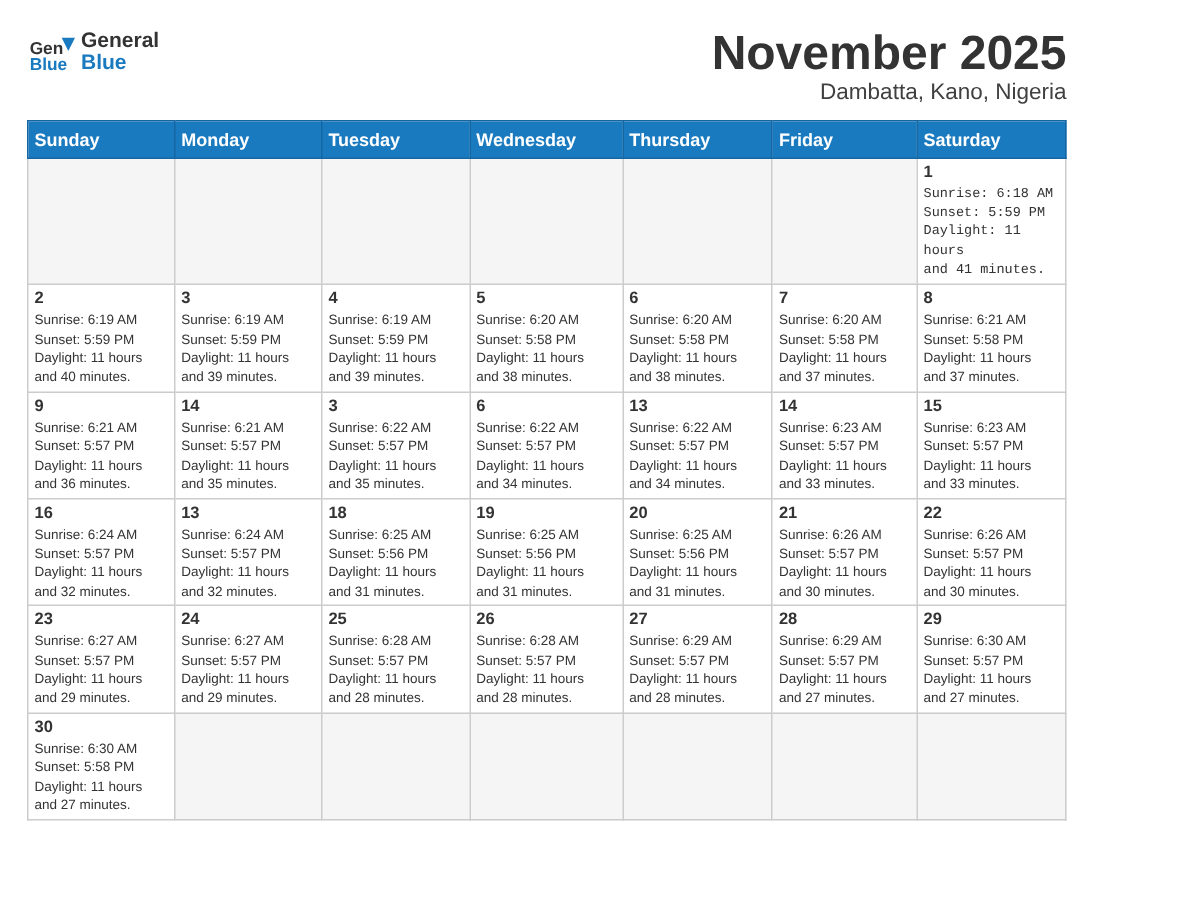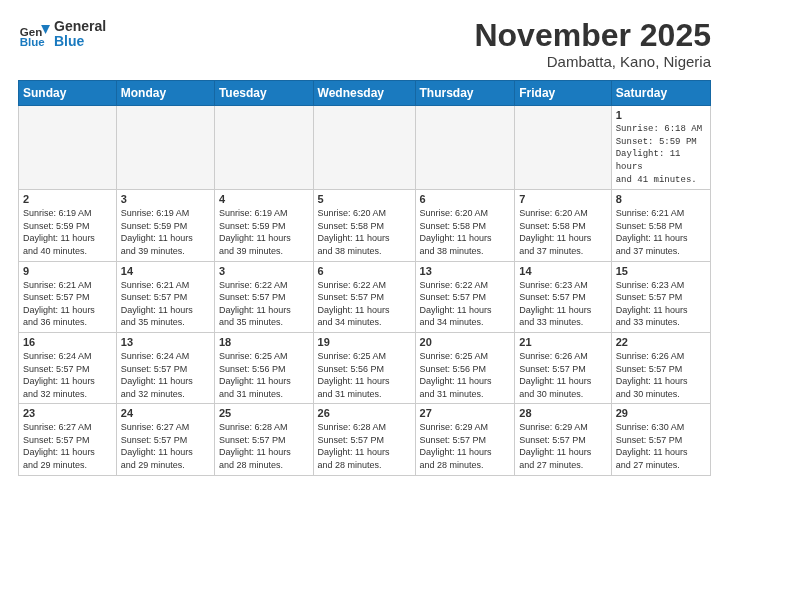--- a/index.html
+++ b/index.html
@@ -328,15 +328,30 @@
 and 27 minutes.</div>
           </td>
           <td>
             <span class="day-num">29</span>
             <div class="day-info" style="white-space: pre-line;">Sunrise: 6:30 AM
 Sunset: 5:57 PM
 Daylight: 11 hours
 and 27 minutes.</div>
           </td>
         </tr>
+        <tr>
+          <td>
+            <span class="day-num">30</span>
+            <div class="day-info" style="white-space: pre-line;">Sunrise: 6:30 AM
+Sunset: 5:58 PM
+Daylight: 11 hours
+and 27 minutes.</div>
+          </td>
+          <td class="empty" style="background: rgb(245, 245, 245);"></td>
+          <td class="empty" style="background: rgb(245, 245, 245);"></td>
+          <td class="empty" style="background: rgb(245, 245, 245);"></td>
+          <td class="empty" style="background: rgb(245, 245, 245);"></td>
+          <td class="empty" style="background: rgb(245, 245, 245);"></td>
+          <td class="empty" style="background: rgb(245, 245, 245);"></td>
+        </tr>
       </tbody>
   </table>
 </div>
 
 </body></html>

